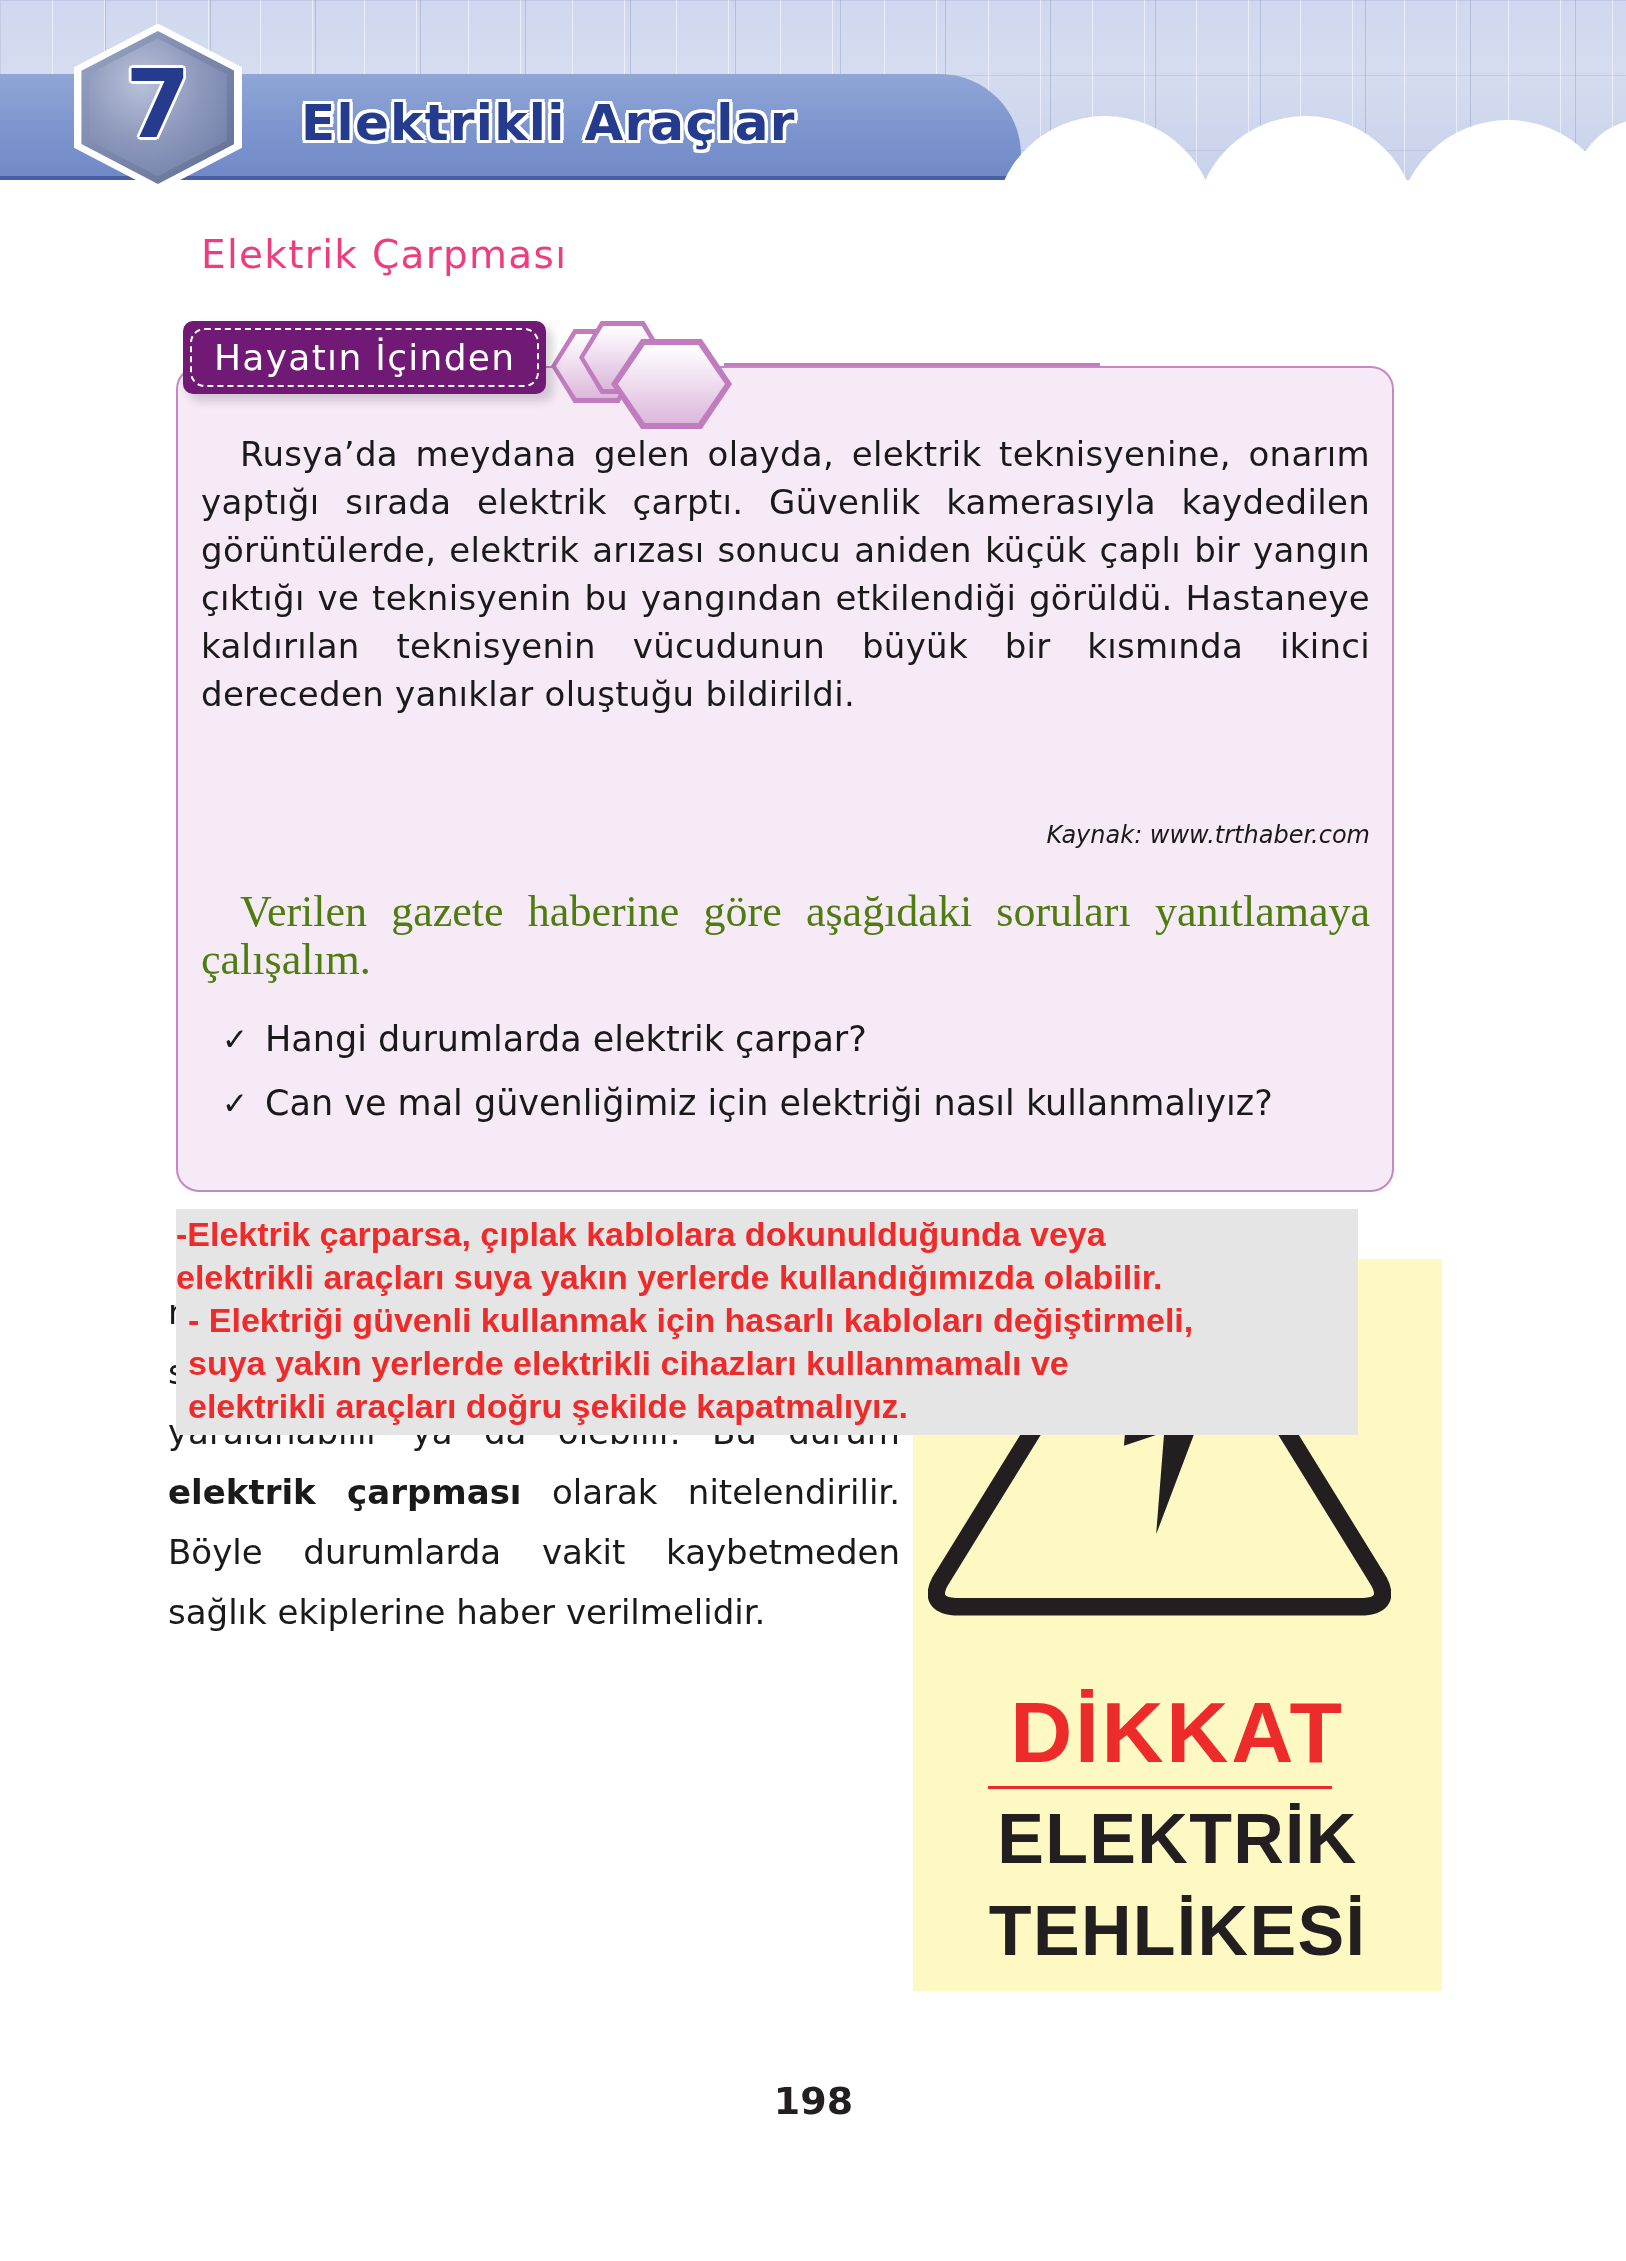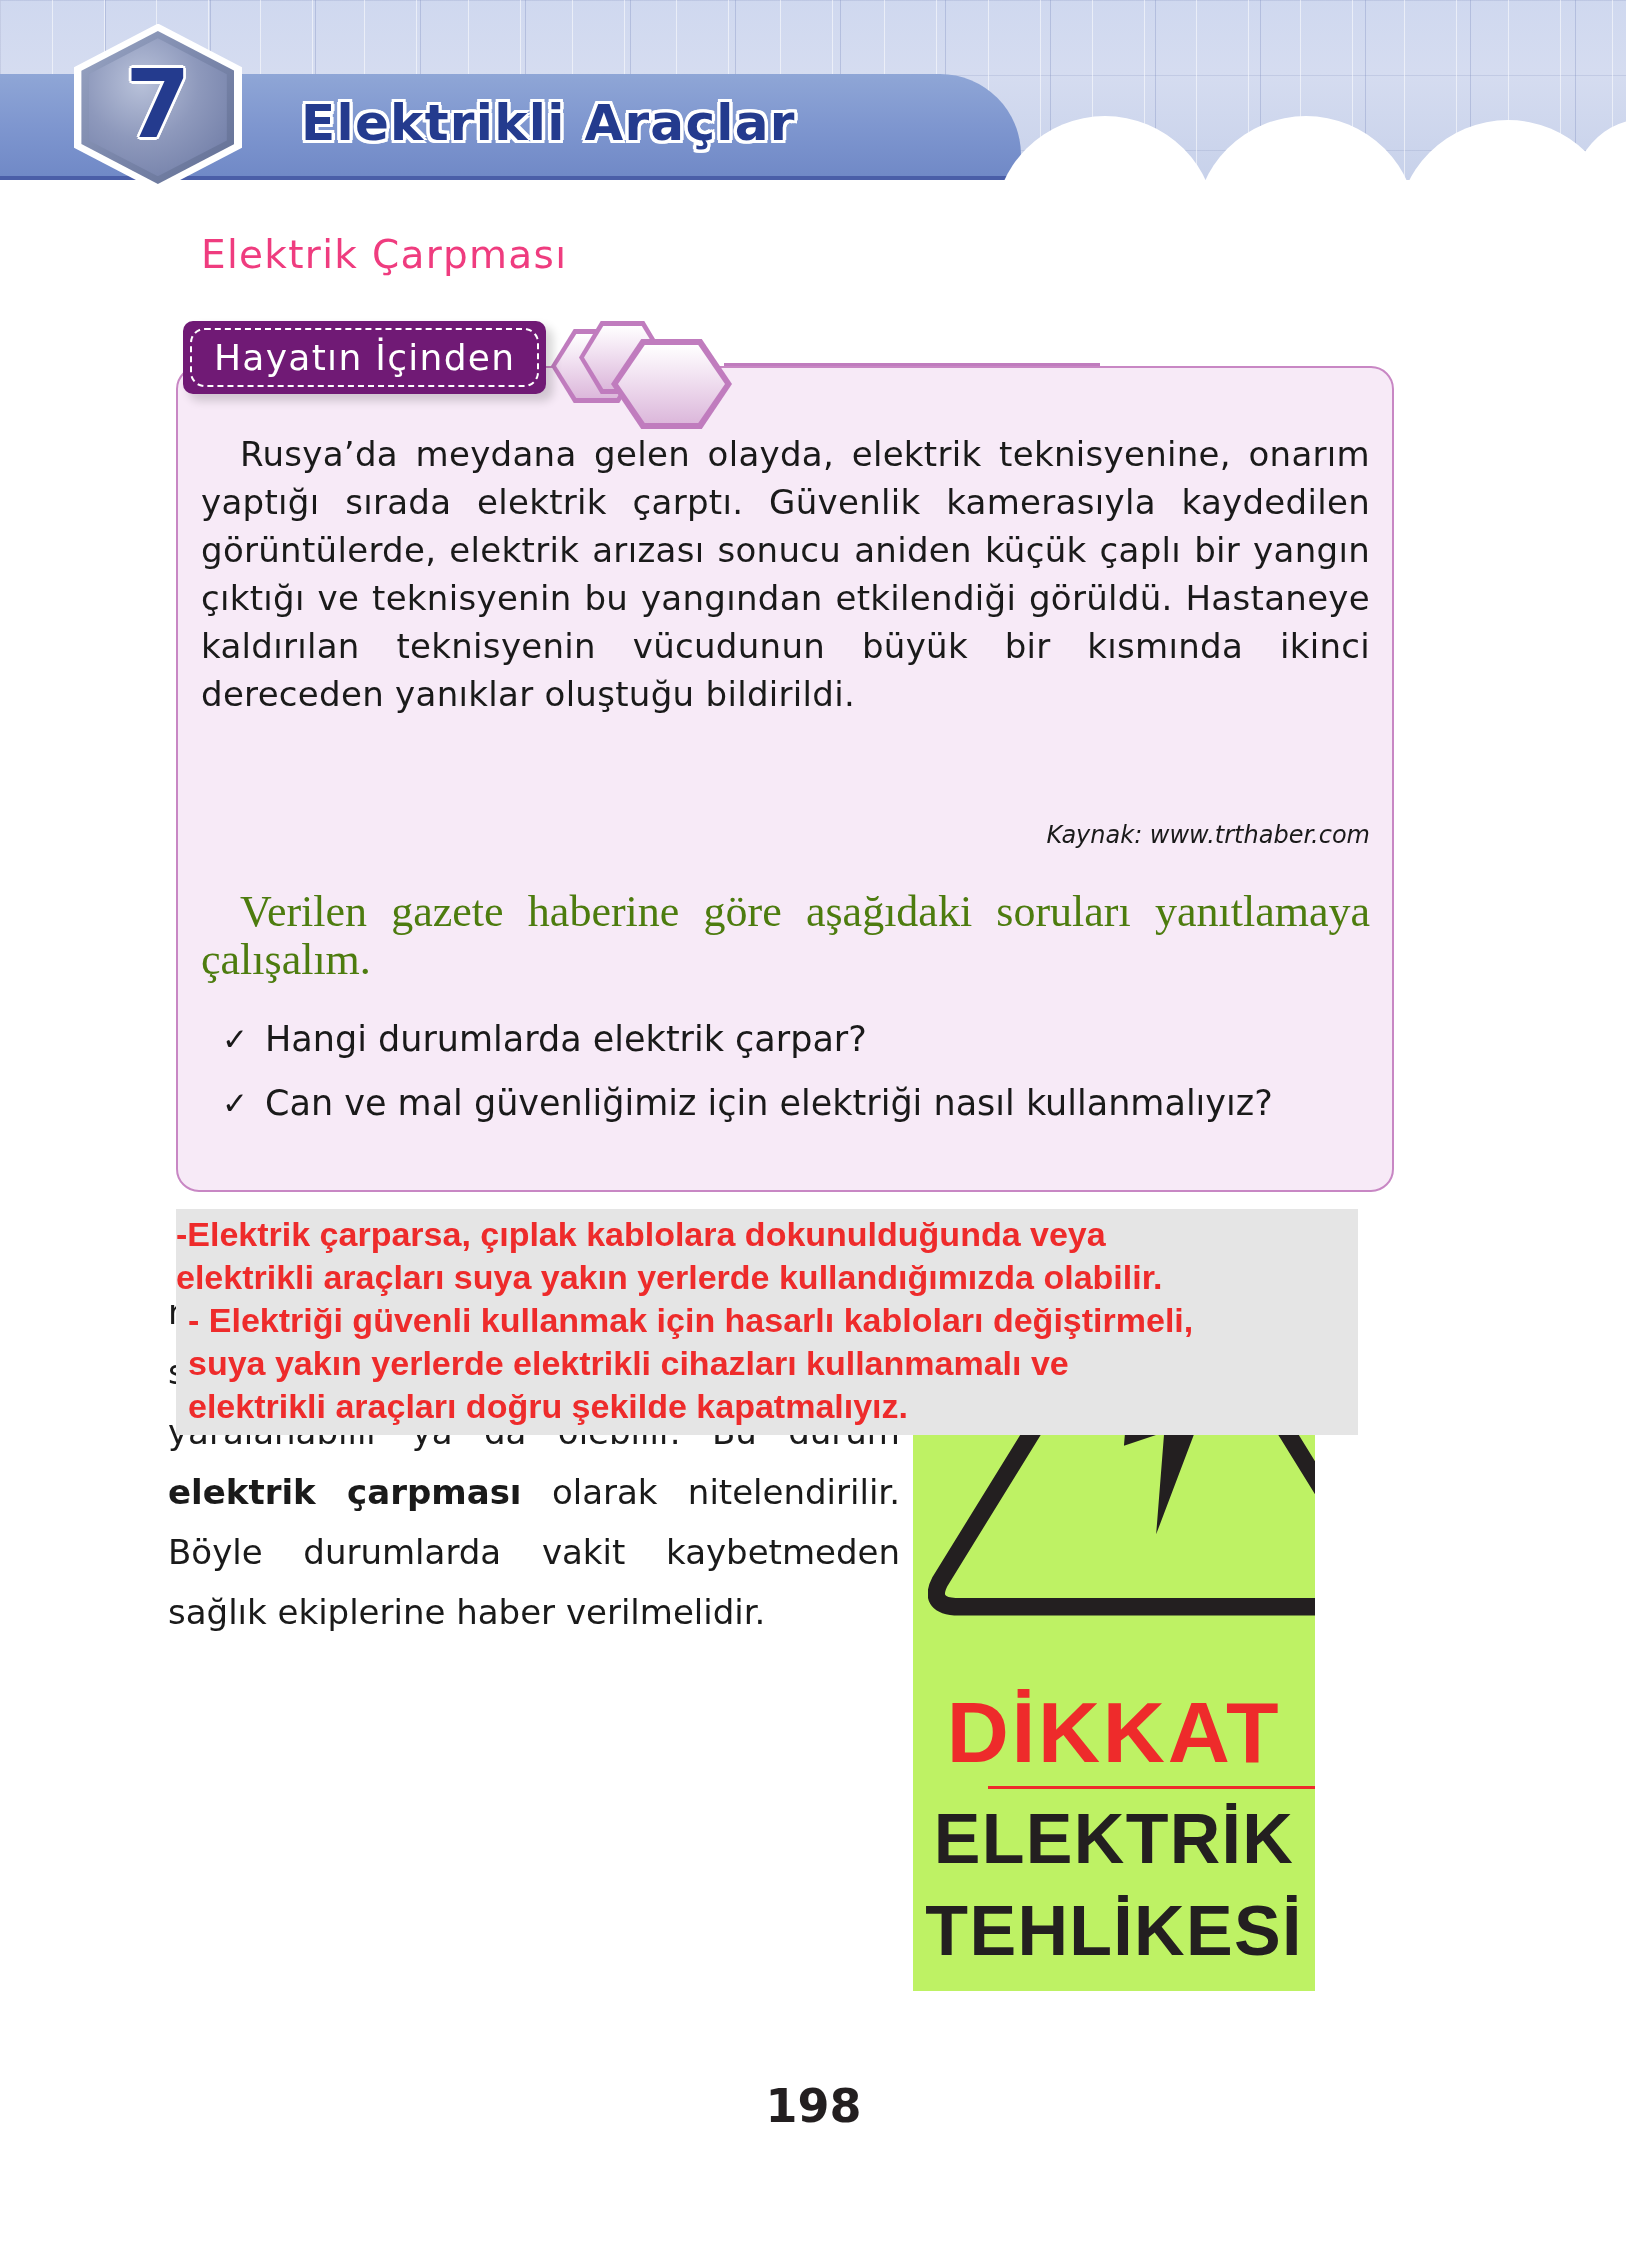--- a/index.html
+++ b/index.html
@@ -285,23 +285,23 @@
     font-family: "Liberation Sans", sans-serif;
     white-space: nowrap;
   }
   .red-line.indent2 { padding-left: 12px; }
 
   
   .warn-sign {
     position: absolute;
     left: 913px;
     top: 1259px;
-    width: 402px;
+    width: 529px;
     height: 732px;
-    background: #bef264;
+    background: #fef9c3;
     z-index: 10;
     overflow: hidden;
   }
   .warn-svg {
     position: absolute;
     left: 14.8px;
     top: -40px;
     width: 463px;
     height: 416px;
   }
@@ -338,21 +338,21 @@
   }
   .warn-l2 { top: 545px; }
   .warn-l3 { top: 637px; }
 
   
   .page-number {
     position: absolute;
     left: 0; right: 0;
     top: 2079px;
     text-align: center;
-    font-size: 46px;
+    font-size: 38px;
     font-weight: 700;
     color: #231f20;
     font-family: "DejaVu Sans", sans-serif;
   }
 </style>
 </head>
 <body>
 
 <div id="page">
 

